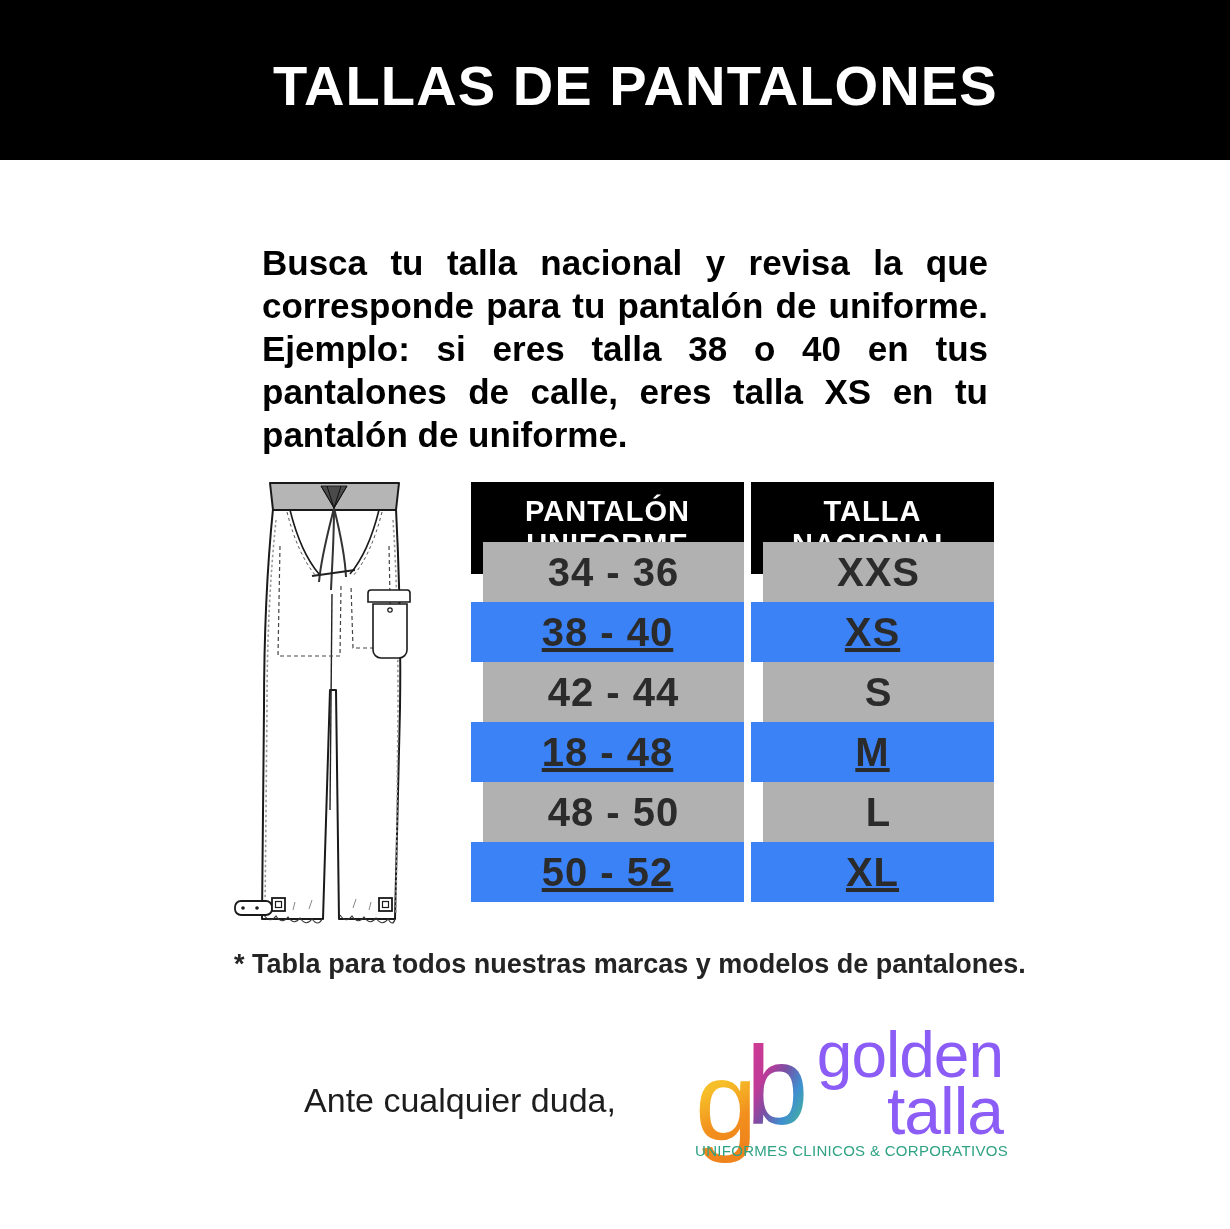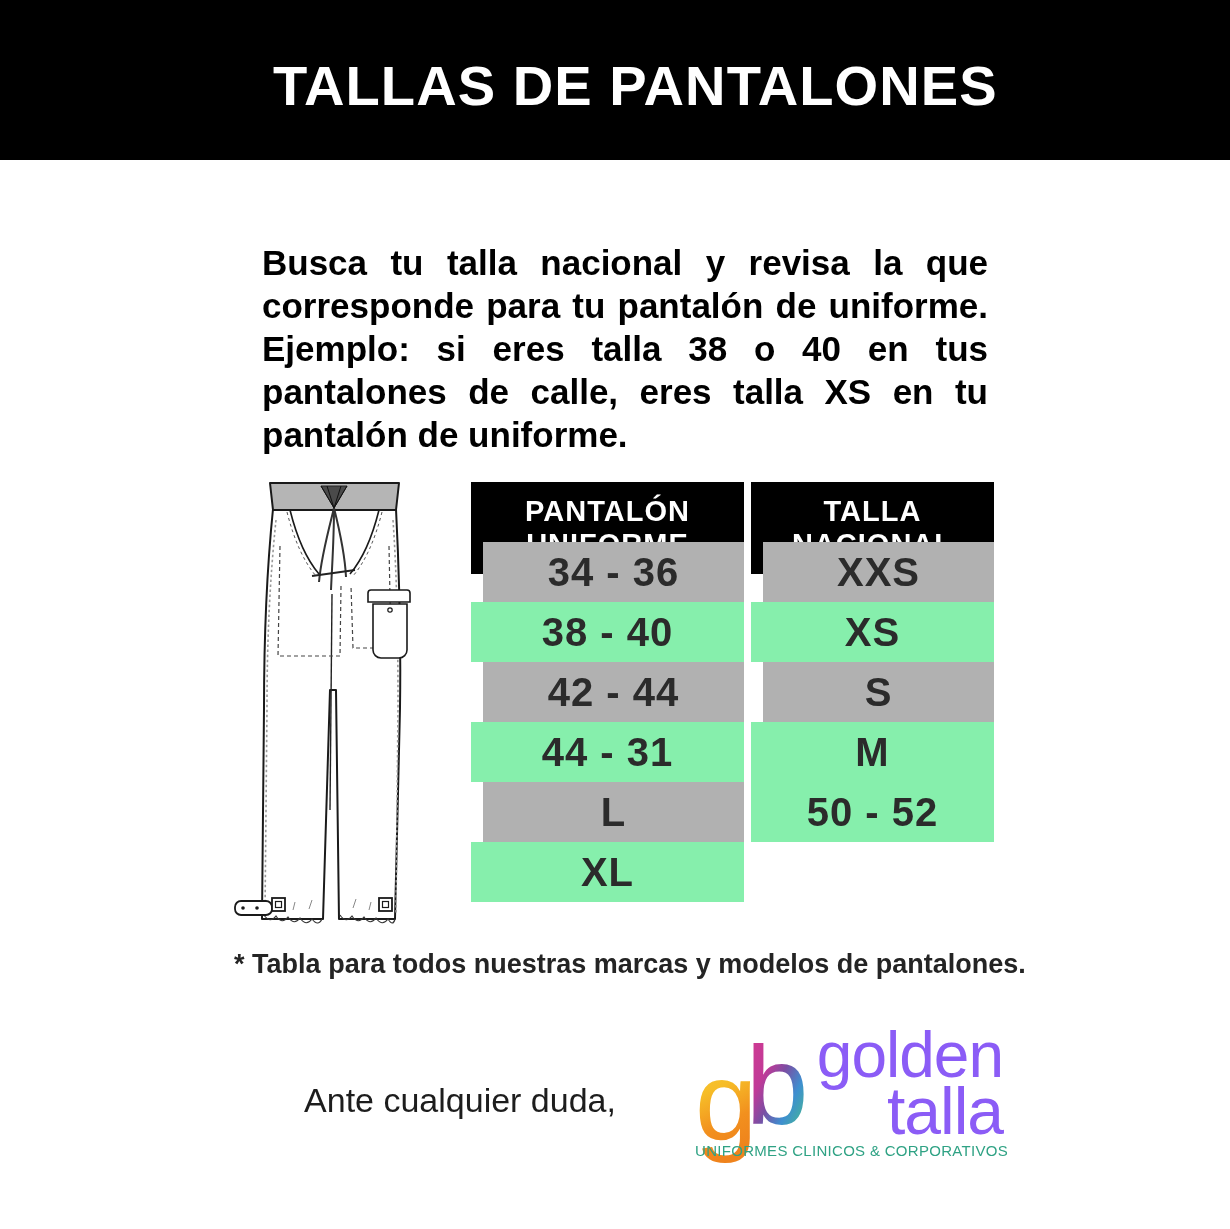--- a/index.html
+++ b/index.html
@@ -32,21 +32,21 @@
   .size-table .th{
     height:92px;background:#000;color:#fff;display:flex;flex-direction:column;
     align-items:center;justify-content:center;font-weight:bold;font-size:29px;
     line-height:33px;letter-spacing:1px;text-align:center;
   }
   .size-table .td{
     display:flex;align-items:center;justify-content:center;
     font-size:40px;font-weight:bold;color:#2b2b2b;letter-spacing:1px;
   }
   .size-table .dark{background:#b1b1b1;margin-left:12px;}
-  .size-table .light{background:#86efac;}
+  .size-table .light{background:#3b82f6;text-decoration:underline;}
   
   .footnote{
     position:absolute;left:0;top:949px;width:1260px;text-align:center;
     font-size:27px;font-weight:bold;color:#242424;
   }
   
   .contact{
     position:absolute;left:228px;top:1080px;width:464px;text-align:center;
     font-size:34px;font-weight:normal;line-height:41px;color:#1d1d1d;
   }
@@ -130,22 +130,23 @@
       <span>TALLA</span>
       <span>NACIONAL</span>
     </div>
 
     <div class="td dark">34 - 36</div>
     <div class="td dark">XXS</div>
     <div class="td light">38 - 40</div>
     <div class="td light">XS</div>
     <div class="td dark">42 - 44</div>
     <div class="td dark">S</div>
-    <div class="td light">44 - 31</div>
+    <div class="td light">18 - 48</div>
     <div class="td light">M</div>
+    <div class="td dark">48 - 50</div>
     <div class="td dark">L</div>
     <div class="td light">50 - 52</div>
     <div class="td light">XL</div>
   </div>
 
   <div class="footnote">* Tabla para todos nuestras marcas y modelos de pantalones.</div>
 
   <div class="contact">
     <span>Ante cualquier duda,</span><br>
   </div>

